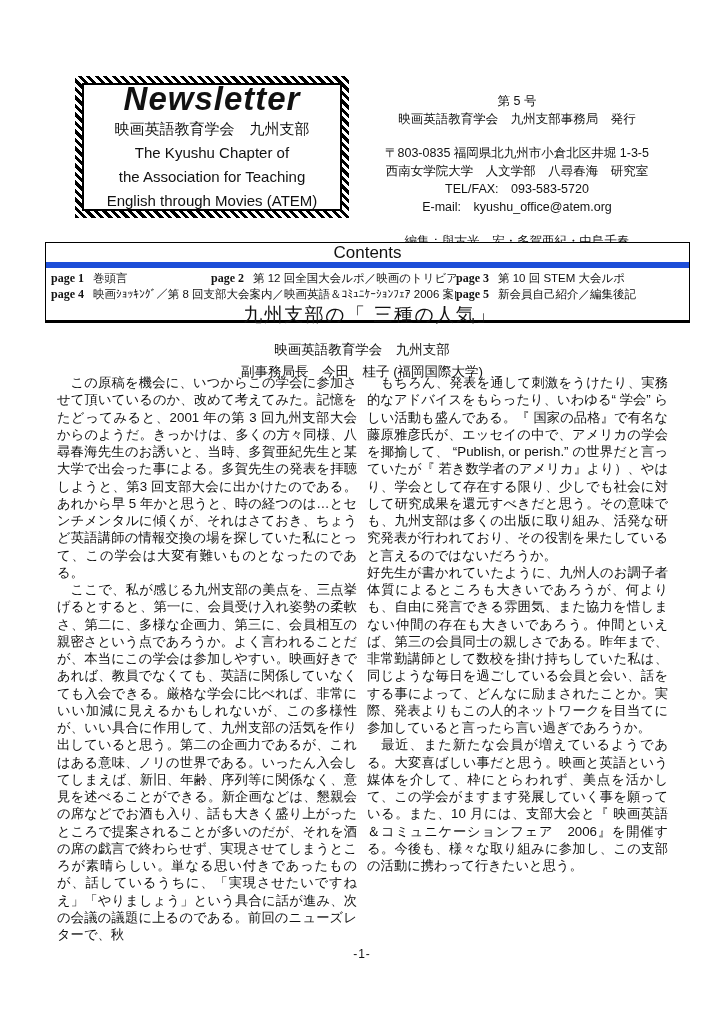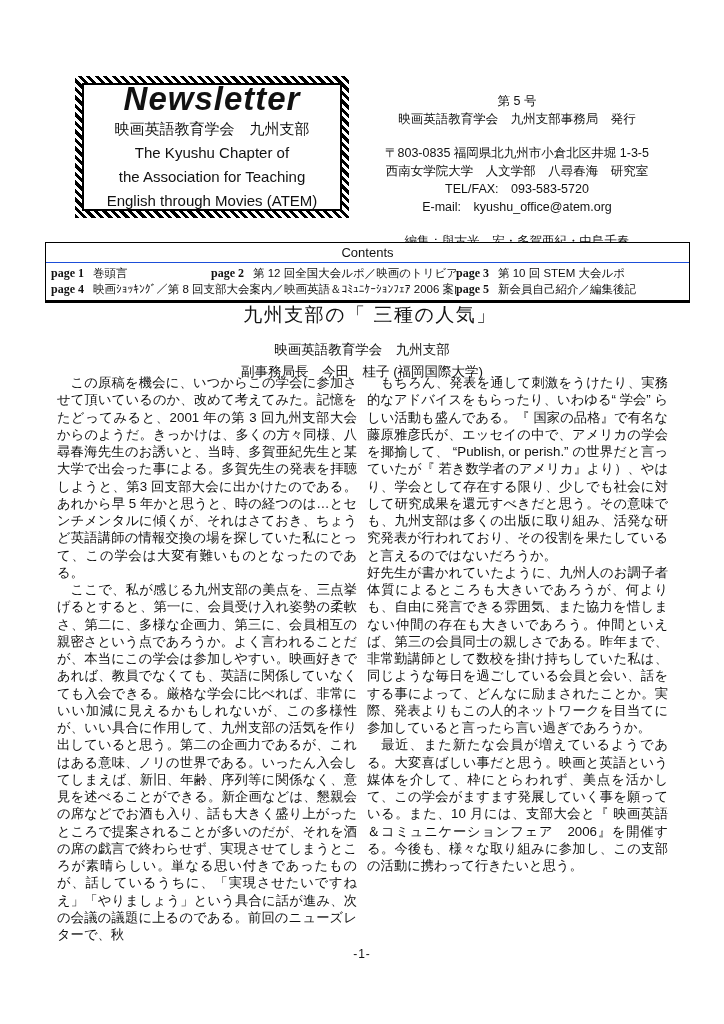--- a/index.html
+++ b/index.html
@@ -32,24 +32,24 @@
     font-size:12.5px;line-height:18px;
   }
   .issue-info .gap{height:16px;}
   .issue-info div{white-space:nowrap;}
   
   .contents-box{
     position:absolute;left:45px;top:242px;width:645px;box-sizing:border-box;
     border:1px solid #000;border-bottom-width:3px;background:#fff;
   }
   .contents-title{
-    text-align:center;font-size:13px;line-height:19px;
-    border-bottom:1px solid #1d4ed8;
+    text-align:center;font-size:17px;line-height:19px;
+    border-bottom:6px solid #1d4ed8;
   }
-  .contents-rows{padding:2px 0 3px 5px;}
+  .contents-rows{padding:2px 0 18px 5px;}
   .c-row{display:grid;font-size:11.5px;line-height:16px;white-space:nowrap;}
   .c-row1{grid-template-columns:160px 245px auto;}
   .c-row2{grid-template-columns:405px auto;}
   .c-entry{overflow:hidden;}
   .pg{
     font-family:"Liberation Serif","DejaVu Serif",serif;font-weight:bold;
     font-size:12px;margin-right:9px;
   }
   
   .article-title{

